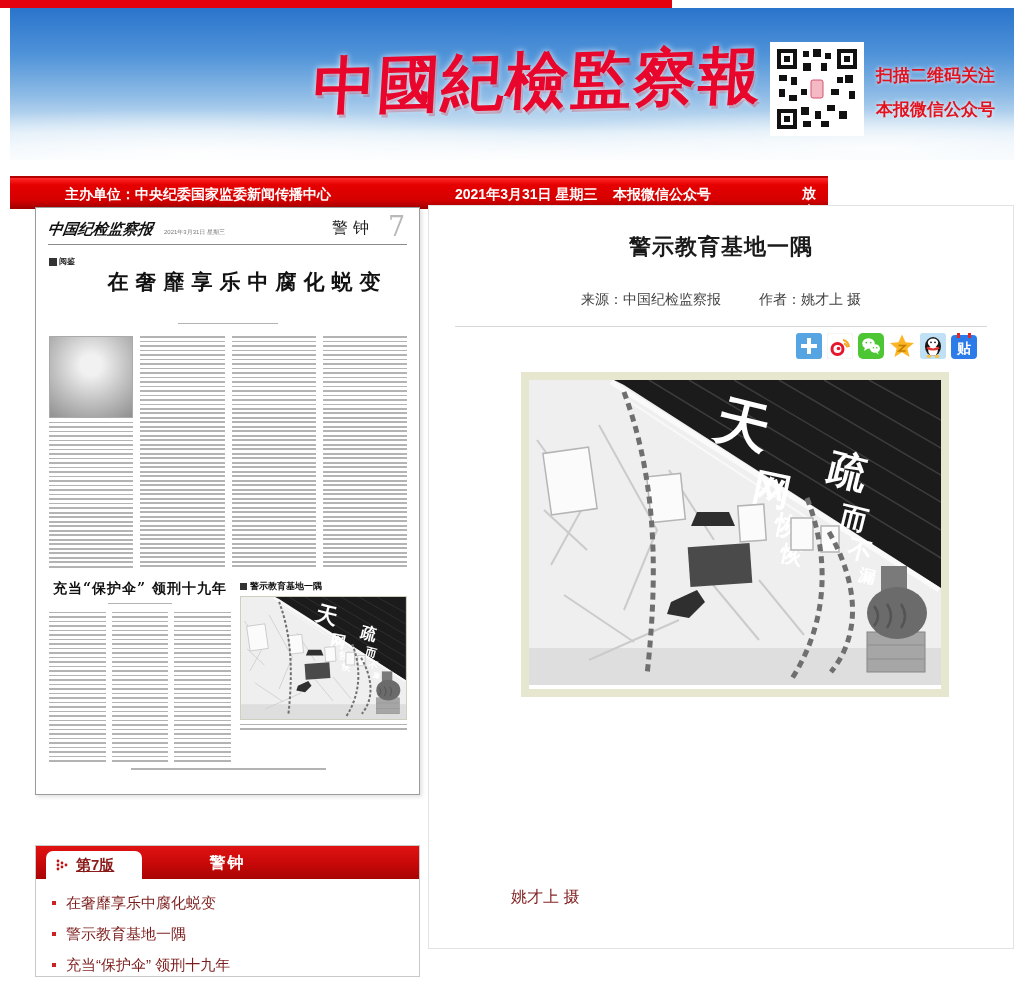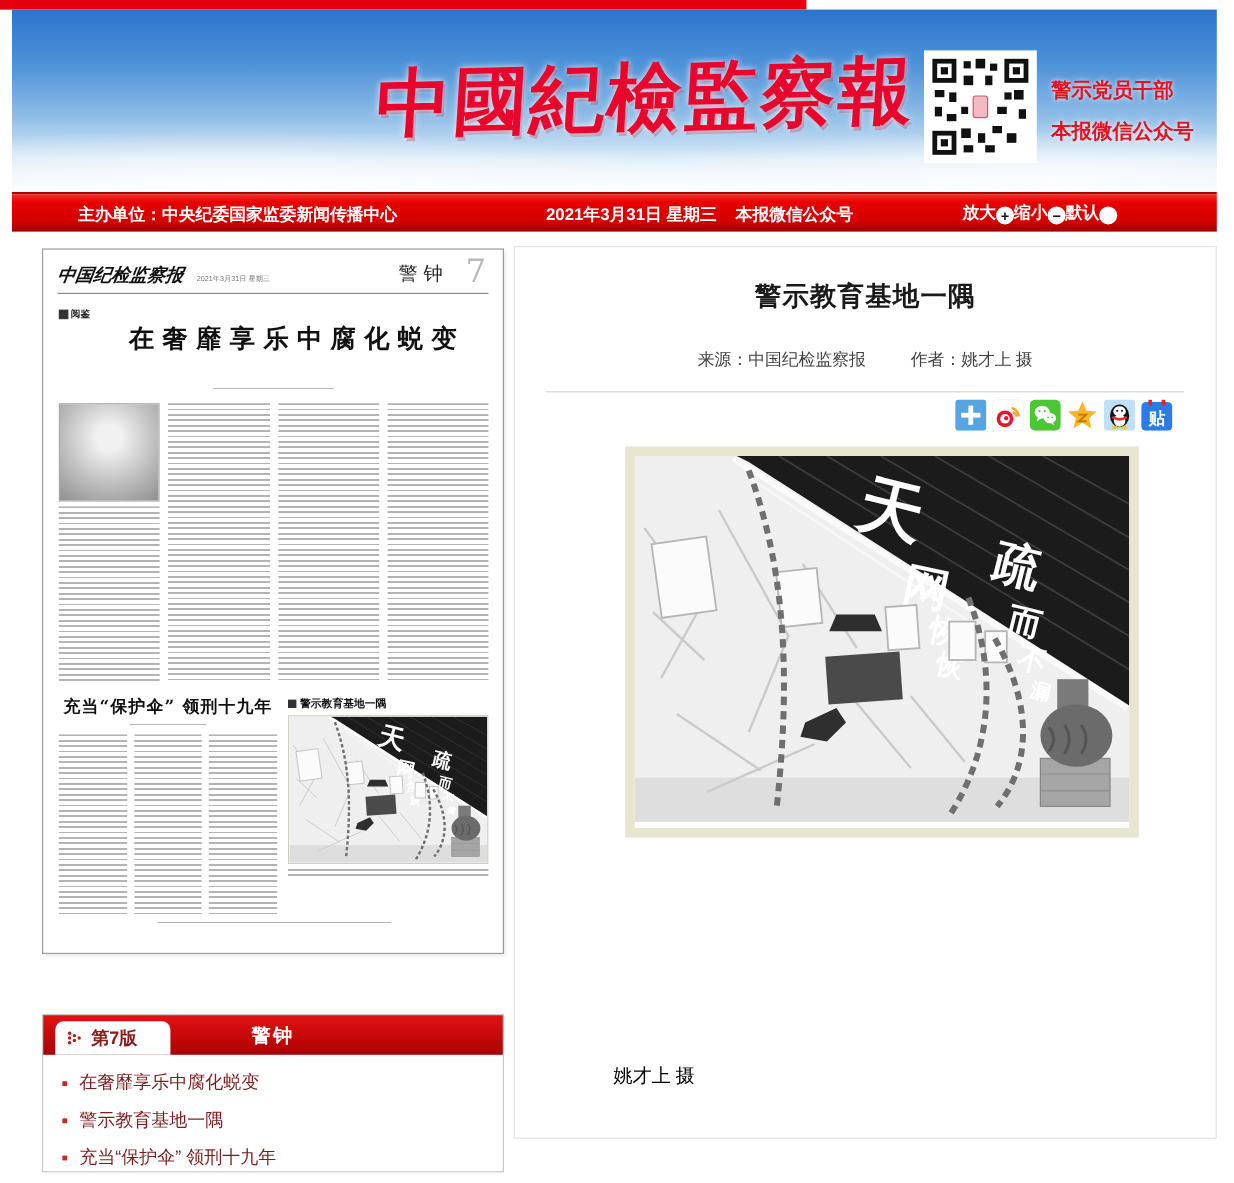--- a/index.html
+++ b/index.html
@@ -18,21 +18,21 @@
   }
   .masthead { position:absolute; left:288px; top:26px; width:480px; text-align:center;
     font-family:"DejaVu Serif","Liberation Serif",serif; font-weight:bold; font-size:62px; line-height:1.5;
     color:#e8062c; letter-spacing:2px; transform:skewX(-5deg) rotate(-1.5deg);
     text-shadow:0 0 6px rgba(255,255,255,.85), 2px 3px 0 rgba(185,0,30,.30); white-space:nowrap; }
   .qr-box { position:absolute; left:760px; top:34px; width:94px; height:94px; background:#fff; padding:5px; }
   .qr-caption { position:absolute; left:866px; width:150px; color:#e3121f; font-weight:bold; font-size:17px;
     text-shadow:0 0 4px rgba(255,255,255,.9); white-space:nowrap; }
 
   
-  .navbar { position:absolute; left:10px; top:160px; width:1004px; height:33px;
+  .navbar { position:absolute; left:10px; top:176px; width:818px; height:33px;
     background:linear-gradient(180deg,#ff2a2a 0%,#e60000 22%,#d40000 72%,#9c0000 100%);
     border-top:2px solid #b30000; color:#fff; font-size:14px; font-weight:bold; }
   .navbar .nav-item { position:absolute; top:8px; white-space:nowrap; }
   .nav-link { cursor:pointer; }
   .zoom-group { position:absolute; left:792px; top:7px; display:flex; align-items:flex-end; gap:0; }
   .zoom-circle { display:inline-flex; width:15px; height:15px; border-radius:50%; background:#fff;
     color:#111; font-size:12px; font-weight:bold; align-items:center; justify-content:center; line-height:1; }
   .zoom-circle.filled { background:#fff; }
 
   
@@ -77,40 +77,40 @@
   .pager .arrow { font-size:10px; color:#555; }
   .pager .plink { cursor:pointer; }
   .pdf-wrap { margin-left:auto; cursor:pointer; display:flex; }
 
   
   .section-box { position:absolute; left:35px; top:845px; width:385px; height:132px; background:#fff;
     border:1px solid #c9c9c9; }
   .sb-header { position:relative; height:33px; background:linear-gradient(180deg,#e01212 0%,#c70808 55%,#a80404 100%); }
   .sb-tab { position:absolute; left:10px; bottom:0; width:96px; height:28px; background:#fff;
     border-radius:7px 7px 0 0; display:flex; align-items:center; gap:7px; padding-left:10px;
-    color:#8b1a1a; font-weight:bold; font-size:15px; }
+    color:#8b1a1a; font-weight:bold; font-size:15px;text-decoration:underline; }
   .sb-title { position:absolute; left:0; right:0; top:7px; text-align:center; color:#fff; font-weight:bold; font-size:16px; letter-spacing:2px;}
   .sb-list { list-style:none; padding:8px 0 0 0; }
   .sb-list li { position:relative; padding:0 10px 0 30px; height:31px; line-height:31px; font-size:15px;
     color:#7c1d1d; cursor:pointer; white-space:nowrap; }
   .sb-list li::before { content:""; position:absolute; left:16px; top:14px; width:4px; height:4px; background:#c22; }
 
   
   .article-panel { position:absolute; left:428px; top:205px; width:586px; height:744px; background:#fff;
     border:1px solid #e3e3e3; }
   .a-title { position:absolute; left:0; right:0; top:26px; text-align:center; font-size:22px; font-weight:bold; color:#1a1a1a; letter-spacing:1px;}
-  .a-meta { position:absolute; left:0; right:0; top:85px; text-align:center; font-size:14px; color:#404040;font-family:Liberation Serif, serif; }
+  .a-meta { position:absolute; left:0; right:0; top:85px; text-align:center; font-size:14px; color:#404040; }
   .a-meta span { margin:0 17px; }
   .a-divider { position:absolute; left:26px; right:26px; top:120px; border-top:1px solid #d8d8d8; }
   .share-row { position:absolute; right:36px; top:127px; display:flex; gap:5px; }
   .share-icon { width:26px; height:26px; cursor:pointer; }
   .photo-frame { position:absolute; left:92px; top:166px; border:8px solid #e7e7cf; background:#fff; }
   .a-body { position:absolute; left:50px; right:48px; top:490px; font-size:16px; line-height:2.25;
     color:#141414; text-indent:2em; text-align:justify; }
-  .a-credit { position:absolute; left:50px; top:681px; font-size:16px; color:#000000; padding-left:2em;font-family:Liberation Serif, serif; }
+  .a-credit { position:absolute; left:50px; top:681px; font-size:16px; color:#7f1d1d; padding-left:2em; }
 </style>
 </head>
 <body>
 
 <div class="page">
 
   <svg width="0" height="0" style="position:absolute">
     <defs>
       <symbol id="exhibit-photo" viewBox="0 0 412 305">
         <rect x="0" y="0" width="412" height="305" fill="#efefef"></rect>
@@ -217,21 +217,21 @@
           </g>
         <g fill="#111">
             <rect x="9" y="9" width="6" height="6"></rect>
             <rect x="69" y="9" width="6" height="6"></rect>
             <rect x="9" y="69" width="6" height="6"></rect>
           </g>
         <rect x="32" y="30" width="20" height="24" fill="#fff"></rect>
         <rect x="36" y="33" width="12" height="18" rx="2" fill="#f3b9c4" stroke="#d8556e"></rect>
       </svg>
     </div>
-    <div class="qr-caption" style="top:56px">警示党员干部</div>
+    <div class="qr-caption" style="top:56px">扫描二维码关注</div>
     <div class="qr-caption" style="top:90px">本报微信公众号</div>
   </div>
 
   <div class="navbar">
     <div class="nav-item" style="left:55px">主办单位：中央纪委国家监委新闻传播中心</div>
     <div class="nav-item" style="left:445px">2021年3月31日  星期三</div>
     <div class="nav-item nav-link" style="left:603px">本报微信公众号</div>
     <div class="zoom-group">
       <span>放大</span>
       <span class="zoom-circle">

